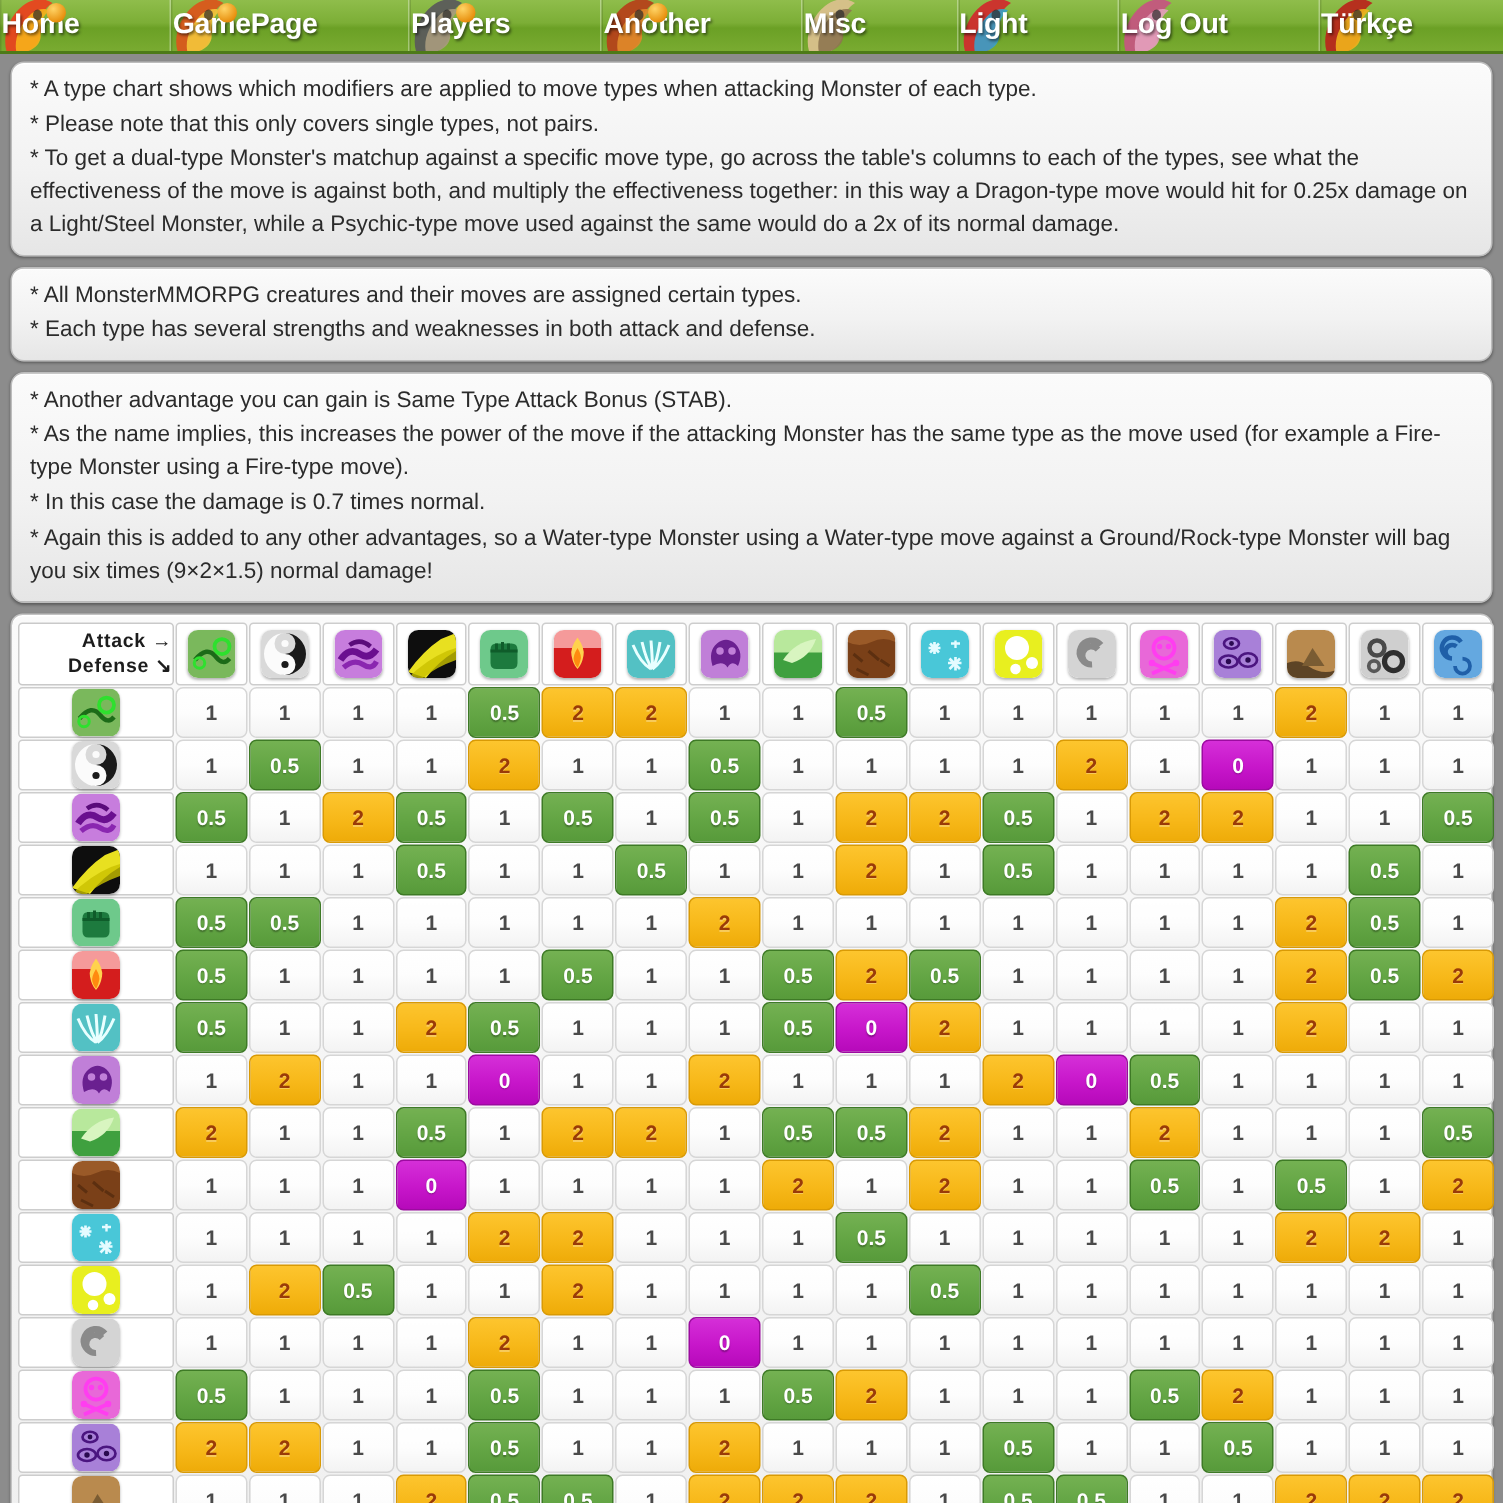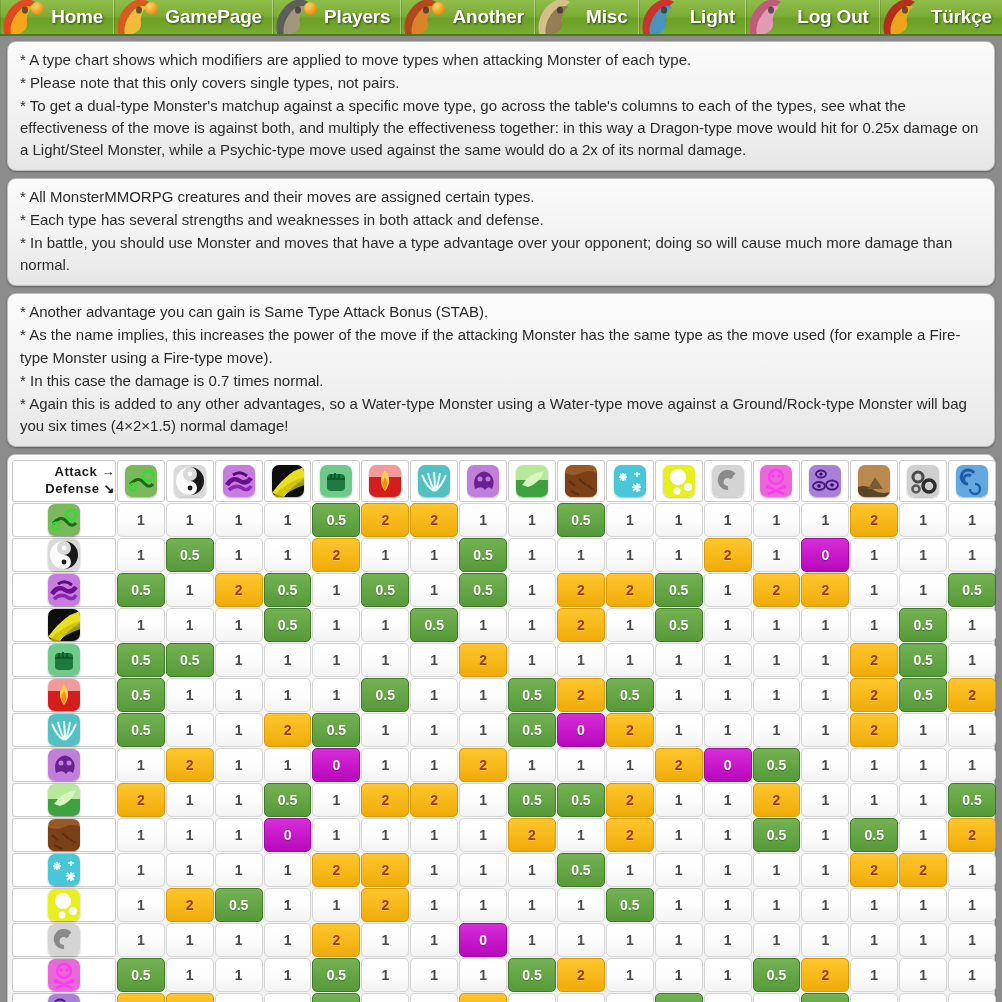--- a/index.html
+++ b/index.html
@@ -20,21 +20,21 @@
     align-items: stretch;
     background: linear-gradient(to bottom, #8fbd4b 0%, #7cae36 45%, #6ba025 55%, #79ab31 100%);
     border-bottom: 2px solid #4d7a18;
     overflow: hidden;
   }
   .nav-item {
     position: relative;
     flex: 1 1 auto;
     display: flex;
     align-items: center;
-    justify-content: flex-end;
+    justify-content: flex-start;
     padding-right: 10px;
     border-right: 1px solid rgba(255,255,255,0.35);
     border-left: 1px solid rgba(0,0,0,0.12);
     cursor: pointer;
   }
   .nav-item:last-child { border-right: none; }
   .nav-label {
     color: #ffffff;
     font-size: 19px;
     font-weight: bold;
@@ -252,27 +252,26 @@
 
 <div class="panels" id="panels">
     <div class="panel">
       <p>* A type chart shows which modifiers are applied to move types when attacking Monster of each type.</p>
       <p>* Please note that this only covers single types, not pairs.</p>
       <p>* To get a dual-type Monster's matchup against a specific move type, go across the table's columns to each of the types, see what the effectiveness of the move is against both, and multiply the effectiveness together: in this way a Dragon-type move would hit for 0.25x damage on a Light/Steel Monster, while a Psychic-type move used against the same would do a 2x of its normal damage.</p>
     </div>
     <div class="panel">
       <p>* All MonsterMMORPG creatures and their moves are assigned certain types.</p>
       <p>* Each type has several strengths and weaknesses in both attack and defense.</p>
-      <p>* In battle, you should use Monster and moves that have a type advantage over your opponent; doing so will cause much more damage than normal.</p>
     </div>
     <div class="panel">
       <p>* Another advantage you can gain is Same Type Attack Bonus (STAB).</p>
       <p>* As the name implies, this increases the power of the move if the attacking Monster has the same type as the move used (for example a Fire-type Monster using a Fire-type move).</p>
       <p>* In this case the damage is 0.7 times normal.</p>
-      <p>* Again this is added to any other advantages, so a Water-type Monster using a Water-type move against a Ground/Rock-type Monster will bag you six times (4×2×1.5) normal damage!</p>
+      <p>* Again this is added to any other advantages, so a Water-type Monster using a Water-type move against a Ground/Rock-type Monster will bag you six times (9×2×1.5) normal damage!</p>
     </div>
   </div>
 
 <div class="table-wrap">
   <table class="typechart">
     <thead>
       <tr id="headrow">
         <th class="corner">
           <div class="l1">Attack →</div>
           <div class="l2">Defense ↘</div>

